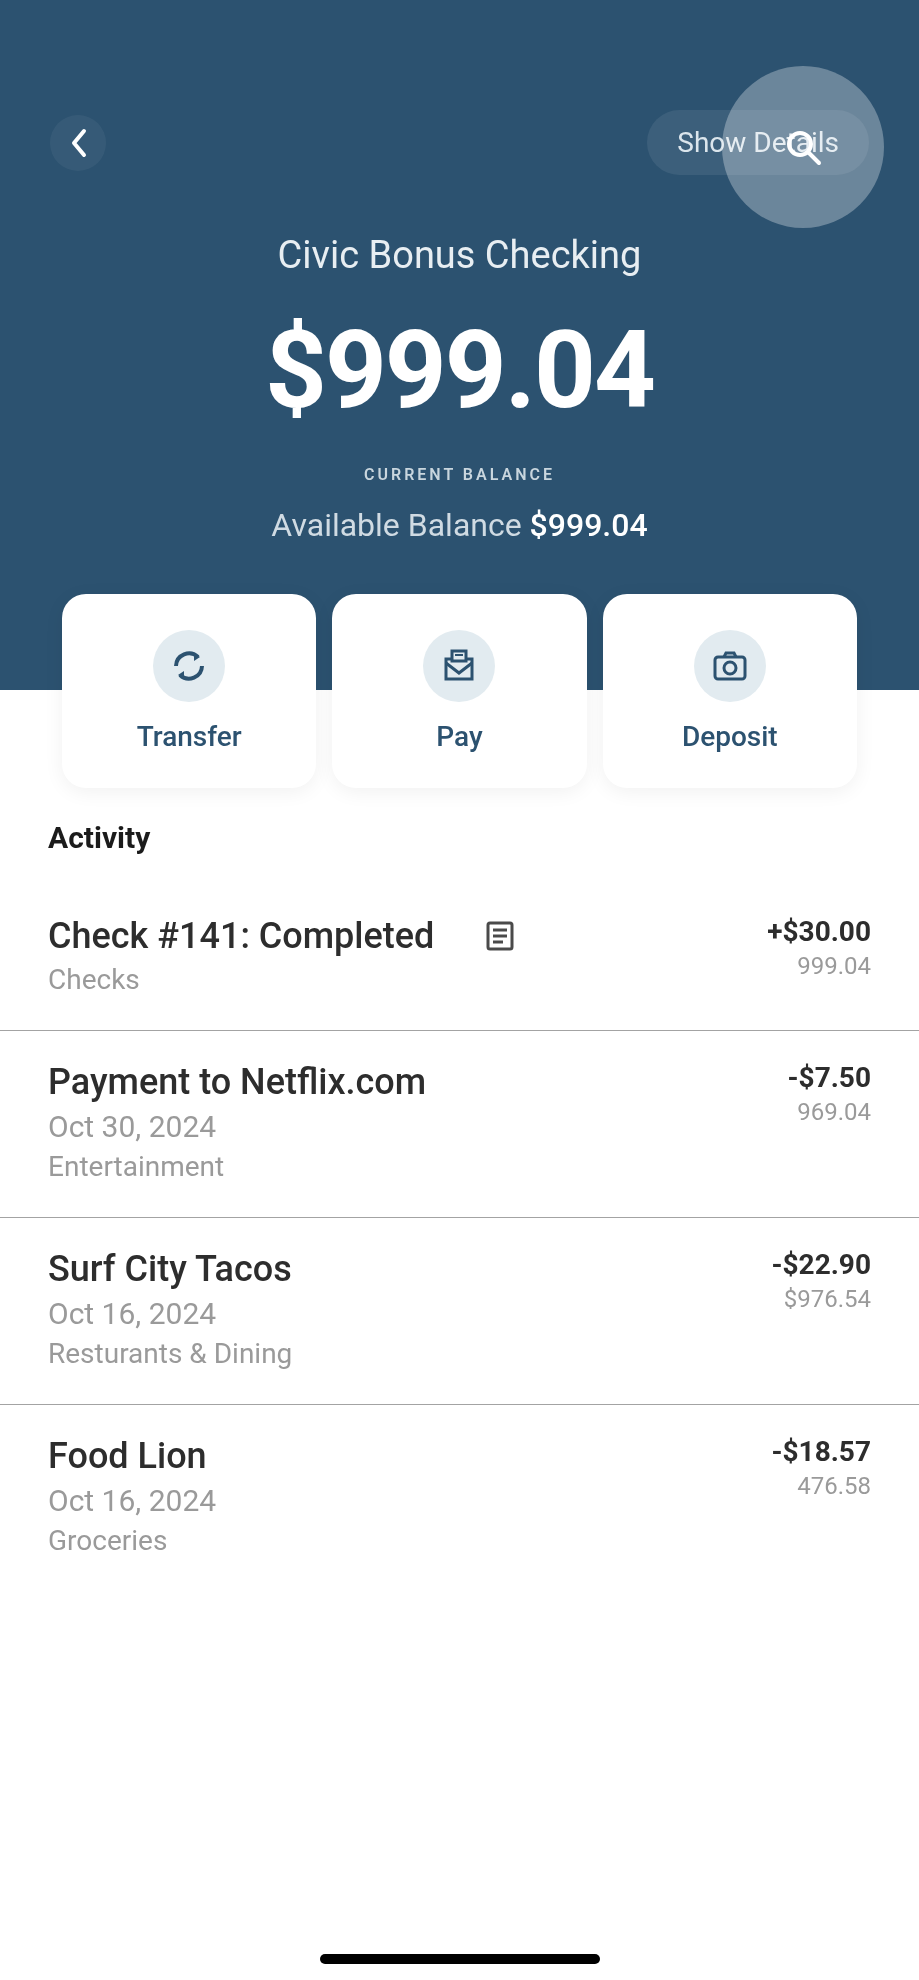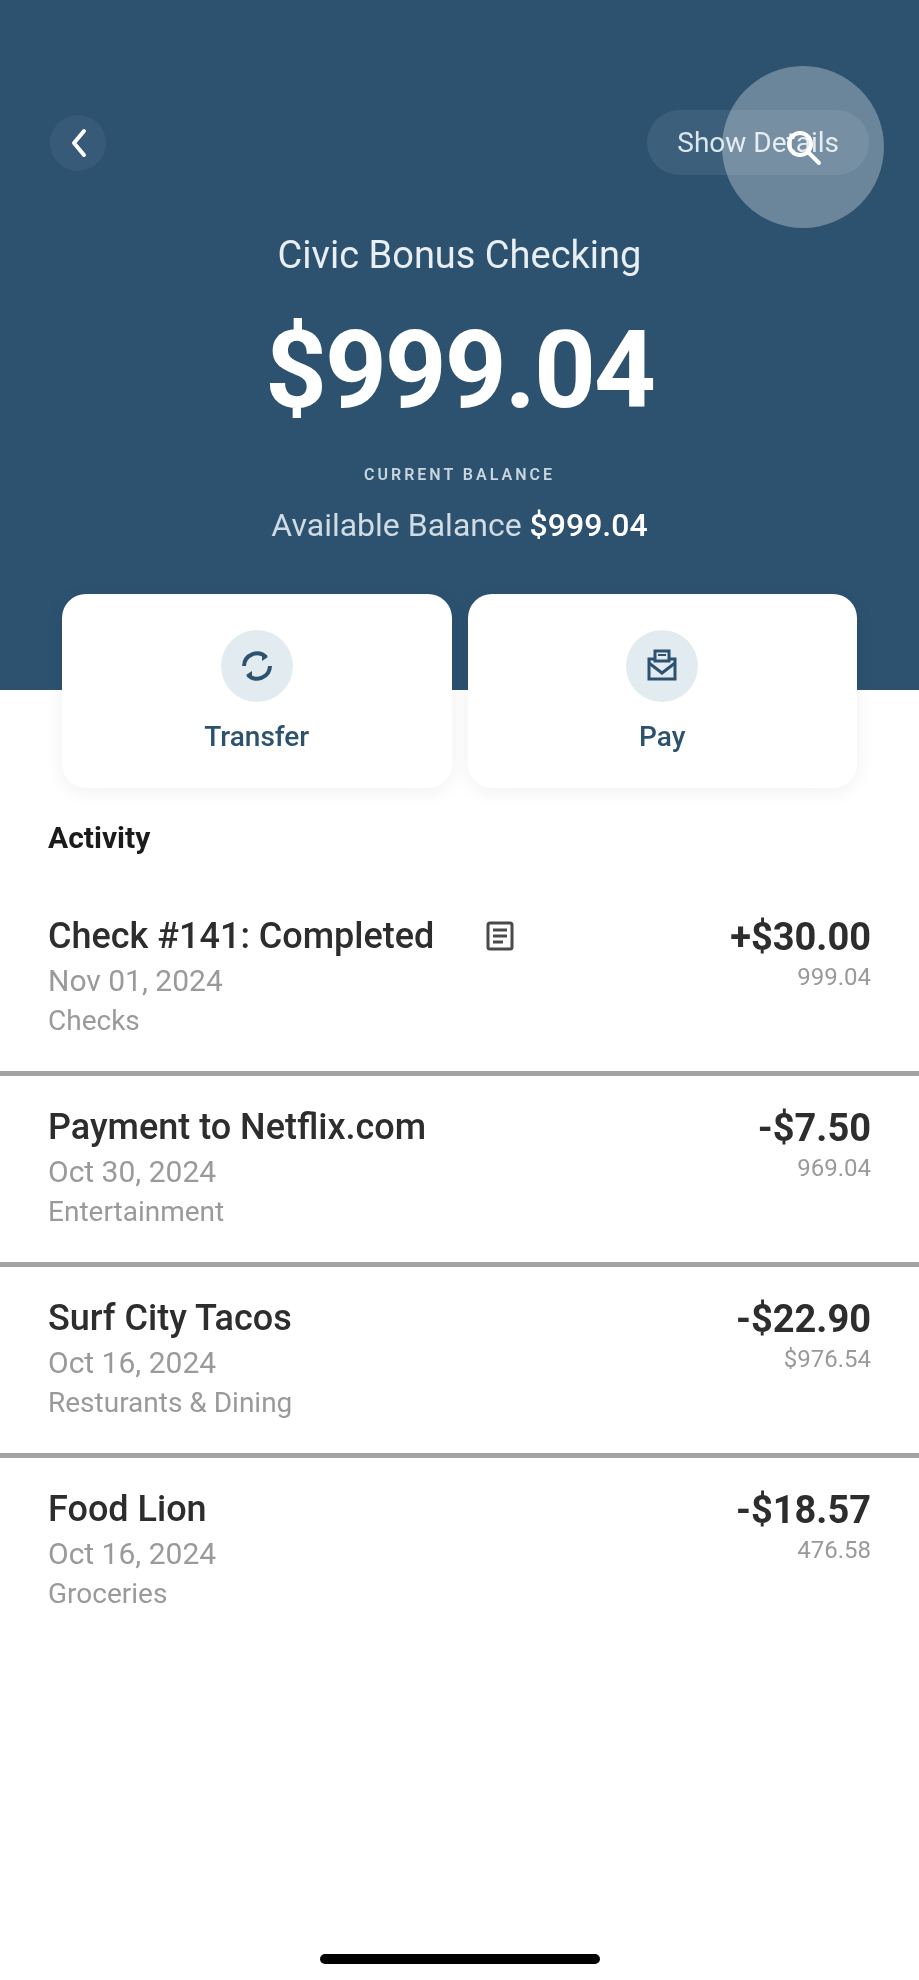--- a/index.html
+++ b/index.html
@@ -143,21 +143,21 @@
   .activity-header {
     font-size: 30px;
     font-weight: 700;
     color: #1b1b1b;
     padding: 0 48px 30px 48px;
   }
   .txn {
     display: flex;
     justify-content: space-between;
     padding: 30px 48px 34px 48px;
-    border-bottom: 5px solid #a3a3a3;
+    border-bottom: 1px solid #a3a3a3;
   }
   .txn:last-child { border-bottom: none; }
   .txn-left {
     display: flex;
     flex-direction: column;
     gap: 6px;
   }
   .txn-title-row {
     display: flex;
     align-items: center;
@@ -176,21 +176,21 @@
     font-size: 28px;
     color: #9a9a9a;
   }
   .txn-right {
     text-align: right;
     display: flex;
     flex-direction: column;
     gap: 4px;
   }
   .txn-amount {
-    font-size: 38px;
+    font-size: 28px;
     font-weight: 700;
     color: #2d2d2d;
   }
   .txn-running {
     font-size: 24px;
     color: #9a9a9a;
   }
   .doc-icon {
     width: 36px;
     height: 36px;
@@ -257,40 +257,49 @@
   <div class="action-card">
     <div class="action-icon-circle">
       <svg width="42" height="42" viewBox="0 0 42 42">
         <rect x="8" y="14" width="26" height="20" stroke="#2c5270" stroke-width="3" fill="none"></rect>
         <path d="M8 18 L21 28 L34 18" stroke="#2c5270" stroke-width="3" fill="none"></path>
         <rect x="14" y="6" width="14" height="10" stroke="#2c5270" stroke-width="3" fill="#e2ebf0"></rect>
         <line x1="17" y1="10" x2="25" y2="10" stroke="#2c5270" stroke-width="2"></line>
       </svg>
     </div>
     <div class="action-label">Pay</div>
+  </div>
+  <div class="action-card">
+    <div class="action-icon-circle">
+      <svg width="42" height="42" viewBox="0 0 42 42">
+        <rect x="6" y="12" width="30" height="22" rx="3" stroke="#2c5270" stroke-width="3" fill="none"></rect>
+        <path d="M15 12 L17 8 L25 8 L27 12" stroke="#2c5270" stroke-width="3" fill="none"></path>
+        <circle cx="21" cy="23" r="6" stroke="#2c5270" stroke-width="3" fill="none"></circle>
+      </svg>
+    </div>
+    <div class="action-label">Deposit</div>
   </div>
 </div>
 
 <div class="content">
   <div class="activity-header">Activity</div>
   <div id="txn-list">
       <div class="txn">
         <div class="txn-left">
           <div class="txn-title-row">
             <div class="txn-title">Check #141: Completed</div>
             <span class="doc-icon">
               <svg width="34" height="34" viewBox="0 0 34 34">
                 <rect x="5" y="4" width="24" height="26" rx="2" stroke="#4a4a4a" stroke-width="3" fill="none"></rect>
                 <line x1="10" y1="11" x2="24" y2="11" stroke="#4a4a4a" stroke-width="3"></line>
                 <line x1="10" y1="17" x2="24" y2="17" stroke="#4a4a4a" stroke-width="3"></line>
                 <line x1="10" y1="23" x2="20" y2="23" stroke="#4a4a4a" stroke-width="3"></line>
               </svg>
             </span>
           </div>
-          <div class="txn-date">Nov 01, 2024</div>
           <div class="txn-cat">Checks</div>
         </div>
         <div class="txn-right">
           <div class="txn-amount">+$30.00</div>
           <div class="txn-running">999.04</div>
         </div>
       </div>
       <div class="txn">
         <div class="txn-left">
           <div class="txn-title-row">

